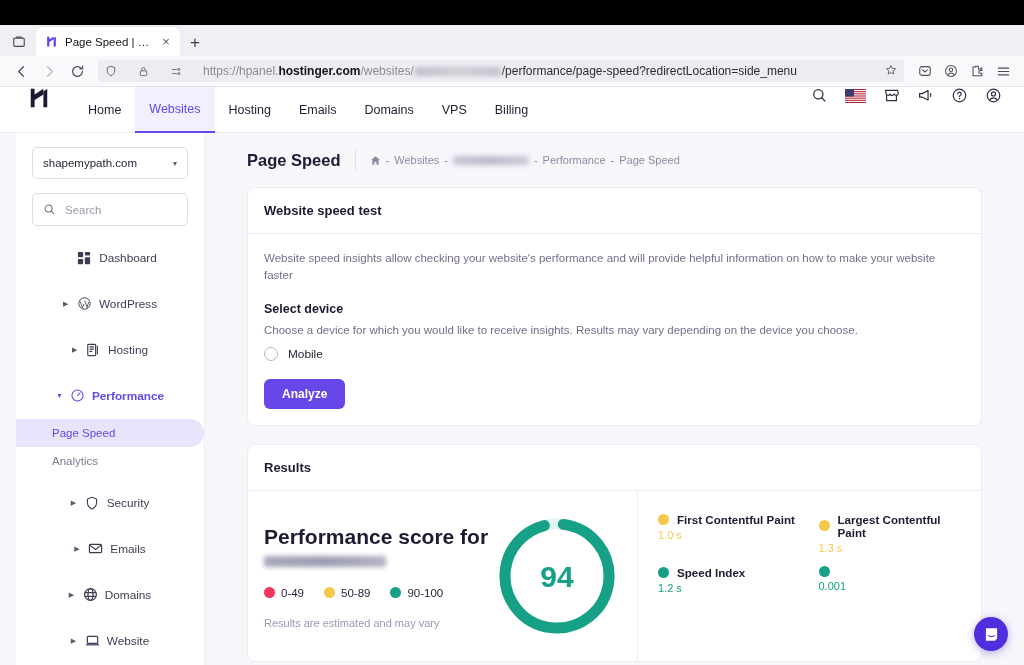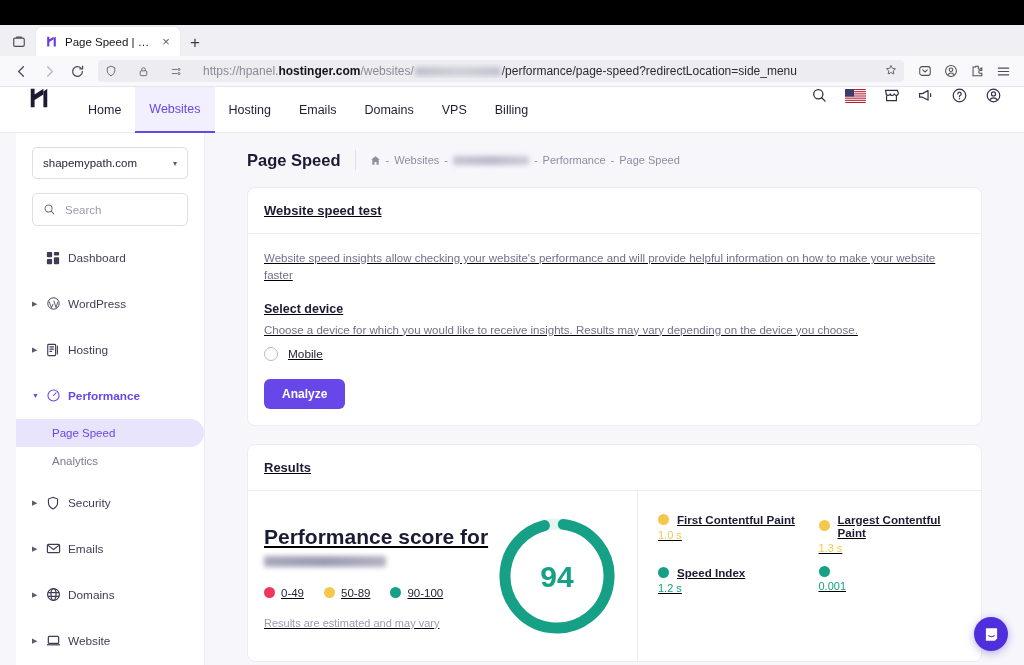--- a/index.html
+++ b/index.html
@@ -85,21 +85,21 @@
     display: flex; align-items: center; gap: 9px; padding: 0 10px;
   }
   .search-box input {
     border: none; outline: none; font-size: 11.5px; color: #1f1f33; width: 100%;
     font-family: inherit; background: transparent;
   }
   .search-box input::placeholder { color: #9a9aad; }
   .nav-list { margin-top: 18px; }
   .nav-row {
     display: flex; align-items: center; height: 27px; margin-bottom: 19px;
-    font-size: 11.8px; color: #3d3d54; position: relative;
+    font-size: 11.8px; color: #3d3d54; position: relative; justify-content: center;
   }
   .nav-row .arrow { width: 14px; font-size: 7px; color: #5a5a70; flex:0 0 14px; text-align:left; }
   .nav-row .nico { width: 22px; flex:0 0 22px; display:flex; align-items:center; color:#3d3d54; }
   .nav-row.perf { color: #6747e7; font-weight: 700; }
   .nav-row.perf .nico, .nav-row.perf .arrow { color: #6747e7; }
   .nav-row.dashboard { padding-left: 14px; }
   .sub-row {
     height: 28px; display: flex; align-items: center; font-size: 11.5px;
     color: #7a7a92; padding-left: 36px; margin: 0 -16px 0 -16px;
     padding-right: 16px; border-radius: 0 16px 16px 0;
@@ -112,21 +112,21 @@
   .page-head { display: flex; align-items: center; gap: 14px; height: 54px; }
   .page-title { font-size: 16.5px; font-weight: 700; color: #1b1b33; }
   .bc-sep { width: 1px; height: 20px; background: #dedde8; }
   .breadcrumb { display: flex; align-items: center; gap: 5px; font-size: 11px; color: #8d8da3; }
   .home-ico { color:#8d8da3; display:flex; align-items:center;}
   .bc-blur {
     display: inline-block; width: 76px; height: 9px; border-radius: 2px;
     background: linear-gradient(90deg,#c6c6d4,#b9b9ca,#cdcdd9); filter: blur(2.4px);
   }
 
-  .card { background: #fff; border-radius: 8px; border: 1px solid #ececf3; text-decoration: underline; }
+  .card { background: #fff; border-radius: 8px; border: 1px solid #ececf3; }
   .card-head { padding: 15px 16px; border-bottom: 1px solid #ececf3; font-size: 13px; font-weight: 700; color: #1b1b33; }
   .card-body { padding: 16px; }
   .muted { font-size: 11.5px; color: #70708c; line-height: 1.5; }
   .sub-h { font-size: 12.5px; font-weight: 700; color: #1b1b33; margin: 17px 0 6px; }
   .radio-row { display: flex; align-items: center; gap: 10px; margin-top: 12px; font-size: 11.8px; color: #1f1f33; }
   .radio { width: 14px; height: 14px; border-radius: 50%; border: 1px solid #b9b9cb; background:#fff; position: relative; flex:0 0 14px;}
   .radio.on { border: 1.5px solid #6747e7; }
   .radio.on::after { content:""; position:absolute; left:50%; top:50%; transform:translate(-50%,-50%); width:6px;height:6px;border-radius:50%;background:#6747e7;}
   .btn-analyze {
     margin-top: 18px; background: #6747e7; color: #fff; border: none; border-radius: 6px;

